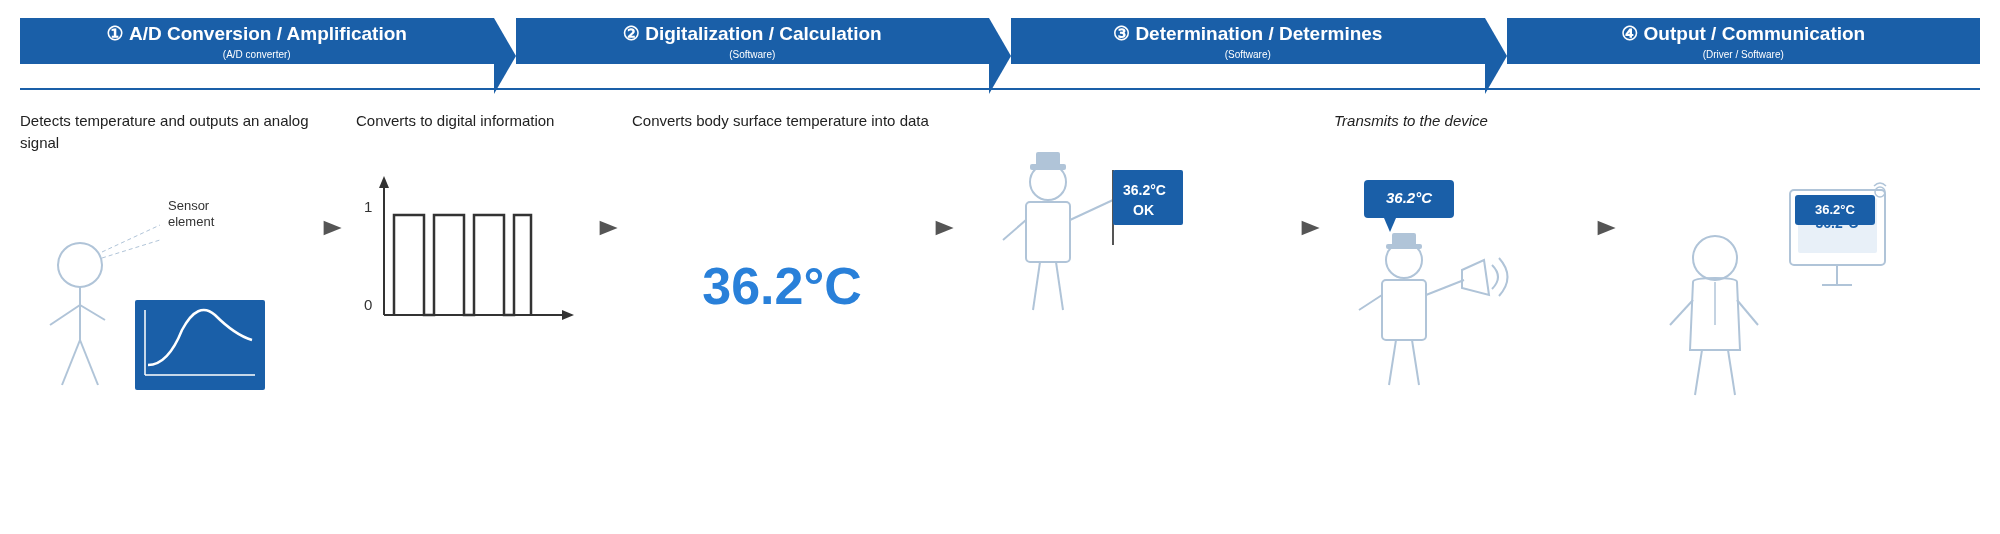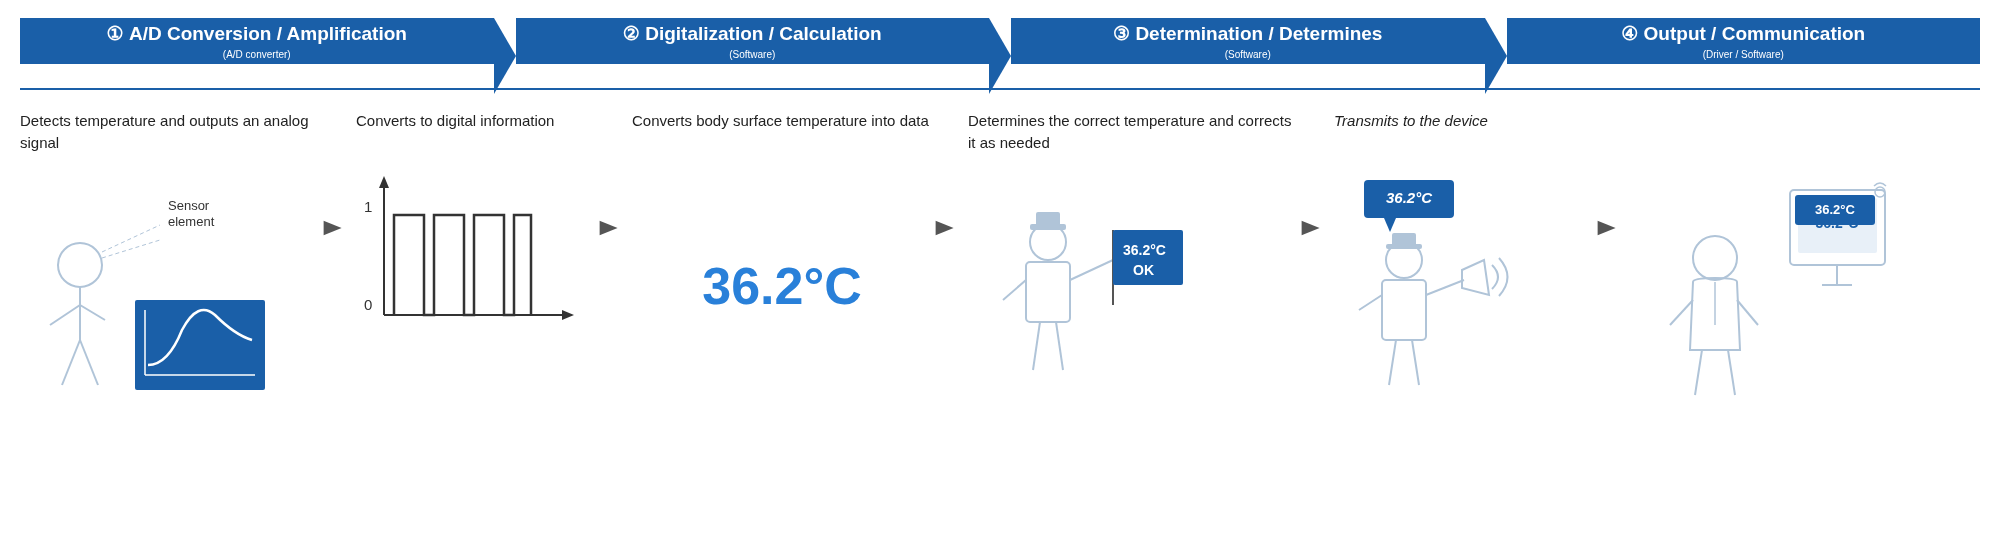--- a/index.html
+++ b/index.html
@@ -246,21 +246,20 @@
       </div>
     </div>
 
     <div class="arrow-connector">
       <svg width="40" height="40" viewBox="0 0 40 40">
         <polygon points="4,12 24,20 4,28" fill="#555"></polygon>
       </svg>
     </div>
 
     <div class="content-section sec-determine">
-      <div class="section-text">Determines the correct temperature and corrects it as needed</div>
       <div class="illustration">
         <svg width="310" height="230" viewBox="0 0 310 230">
 
           <circle cx="80" cy="72" r="18" fill="none" stroke="#b0c4d8" stroke-width="2"></circle>
 
           <rect x="62" y="54" width="36" height="6" rx="2" fill="#b0c4d8"></rect>
           <rect x="68" y="42" width="24" height="14" rx="2" fill="#b0c4d8"></rect>
 
           <rect x="58" y="92" width="44" height="60" rx="4" fill="none" stroke="#b0c4d8" stroke-width="2"></rect>
 

